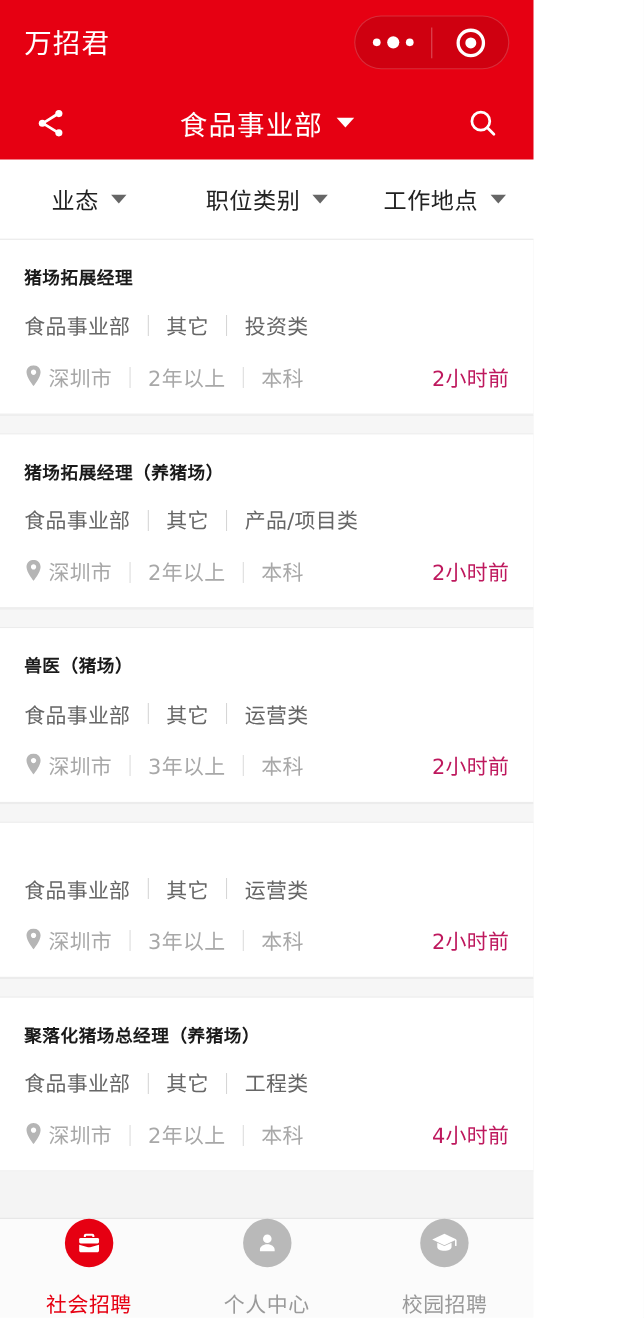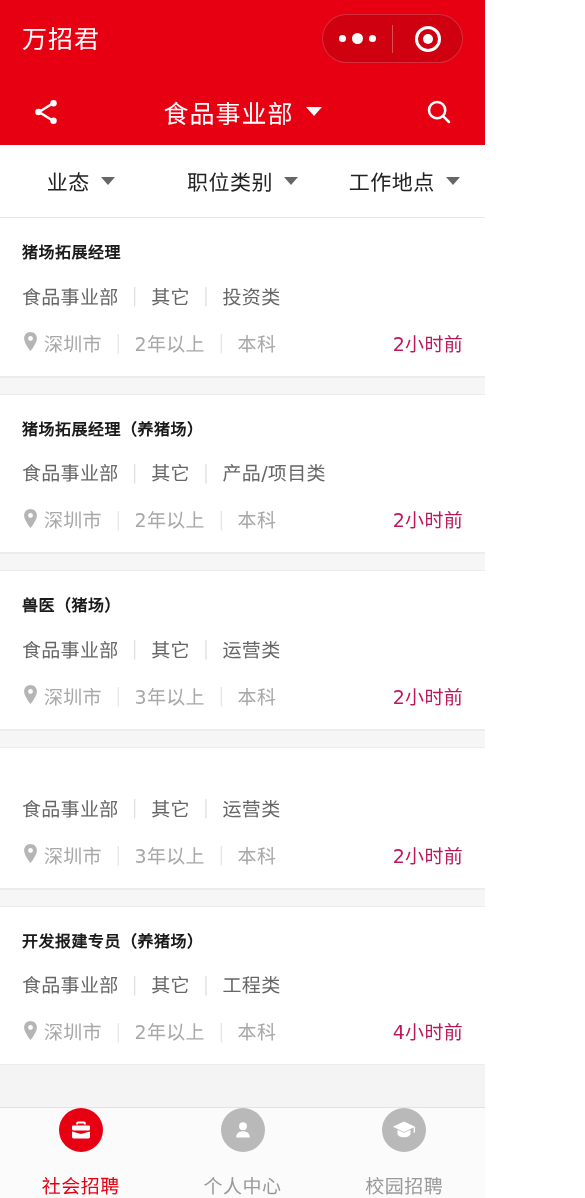--- a/index.html
+++ b/index.html
@@ -272,21 +272,21 @@
         <span class="meta-sep">|</span>
         <span>3年以上</span>
         <span class="meta-sep">|</span>
         <span>本科</span>
         <span class="job-time">2小时前</span>
       </div>
     </div>
     <div class="card-gap"></div>
 
     <div class="job-card">
-      <div class="job-title">开发报建专员（养猪场）</div>
+      <div class="job-title">聚落化猪场总经理（养猪场）</div>
       <div class="job-tags">
         <span>食品事业部</span>
         <span class="tag-sep">|</span>
         <span>其它</span>
         <span class="tag-sep">|</span>
         <span>工程类</span>
       </div>
       <div class="job-meta">
         <span class="pin-icon">
           <svg width="17" height="20" viewBox="0 0 16 20" fill="#b5b5b5">

